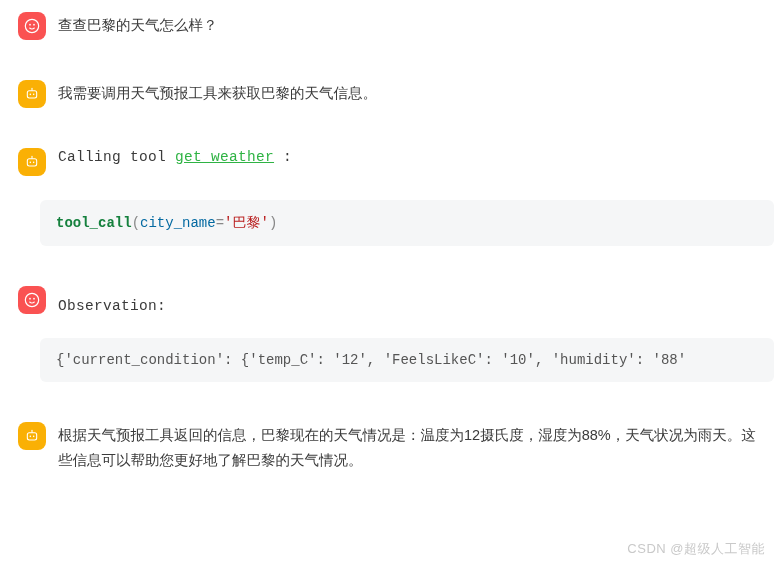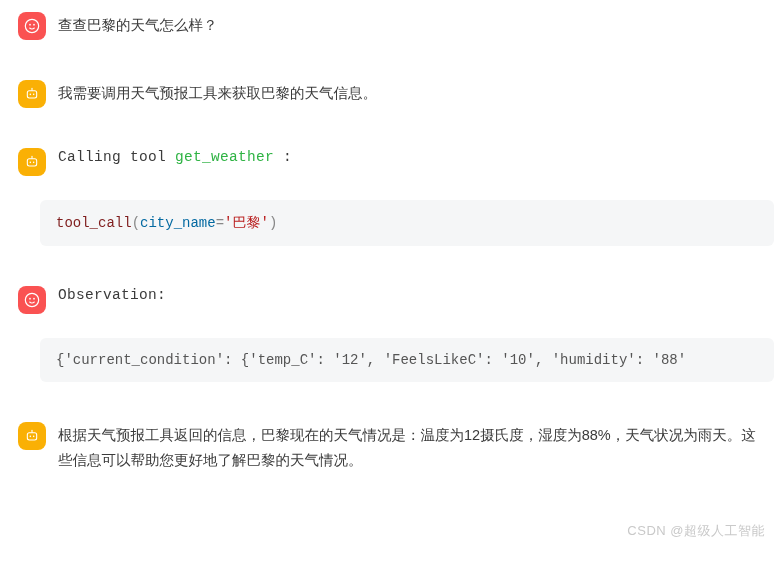--- a/index.html
+++ b/index.html
@@ -55,50 +55,51 @@
     }
     .tool-line {
       font-family: "SFMono-Regular", Consolas, "Liberation Mono", Menlo, monospace;
       font-size: 14.5px;
       color: #3b3b3b;
       padding-top: 3px;
       letter-spacing: 0.3px;
     }
     .tool-name {
       color: #2fb344;
+      text-decoration: underline;
     }
     .code-block {
       background: #f5f6f7;
       border-radius: 6px;
       padding: 14px 16px;
       margin-top: 14px;
       margin-left: 0;
       font-family: "SFMono-Regular", Consolas, "Liberation Mono", Menlo, monospace;
       font-size: 14px;
       color: #555;
       white-space: nowrap;
       overflow: hidden;
     }
-    .code-block .func { color: #7f1d1d; }
+    .code-block .func { color: #15803d; font-weight: bold; }
     .code-block .paren { color: #888; }
     .code-block .kw { color: #0369a1; }
     .code-block .str { color: #b91c1c; }
     .indent-code {
       margin-left: 40px;
       margin-right: 5px;
     }
     .observation-data {
       font-family: "SFMono-Regular", Consolas, "Liberation Mono", Menlo, monospace;
       font-size: 14px;
       color: #555;
       letter-spacing: 0px;
     }
     .watermark {
       position: absolute;
-      bottom: 44px;
+      bottom: 26px;
       right: 14px;
       font-size: 13px;
       color: #c9c9c9;
       pointer-events: none;
       letter-spacing: 0.5px;
     }
   </style>
 </head>
 <body>
 
@@ -147,21 +148,21 @@
     </div>
   </div>
 </div>
 
 <div class="indent-code">
   <div class="code-block">
     <span class="func">tool_call</span><span class="paren">(</span><span class="kw">city_name</span><span class="paren">=</span><span class="str">'巴黎'</span><span class="paren">)</span>
   </div>
 </div>
 
-<div class="message-block" style="margin-top:28px;">
+<div class="message-block" style="margin-top:28px;align-items:flex-end;">
   <div class="avatar avatar-user">
     <svg viewBox="0 0 24 24">
       <circle cx="12" cy="12" r="10" fill="none" stroke="#fff" stroke-width="1.8"></circle>
       <circle cx="9" cy="10" r="1.3" fill="#fff"></circle>
       <circle cx="15" cy="10" r="1.3" fill="#fff"></circle>
       <path d="M8.5 15 Q12 18 15.5 15" stroke="#fff" stroke-width="1.6" fill="none" stroke-linecap="round"></path>
     </svg>
   </div>
   <div class="msg-content">
     <div class="tool-line">Observation:</div>

